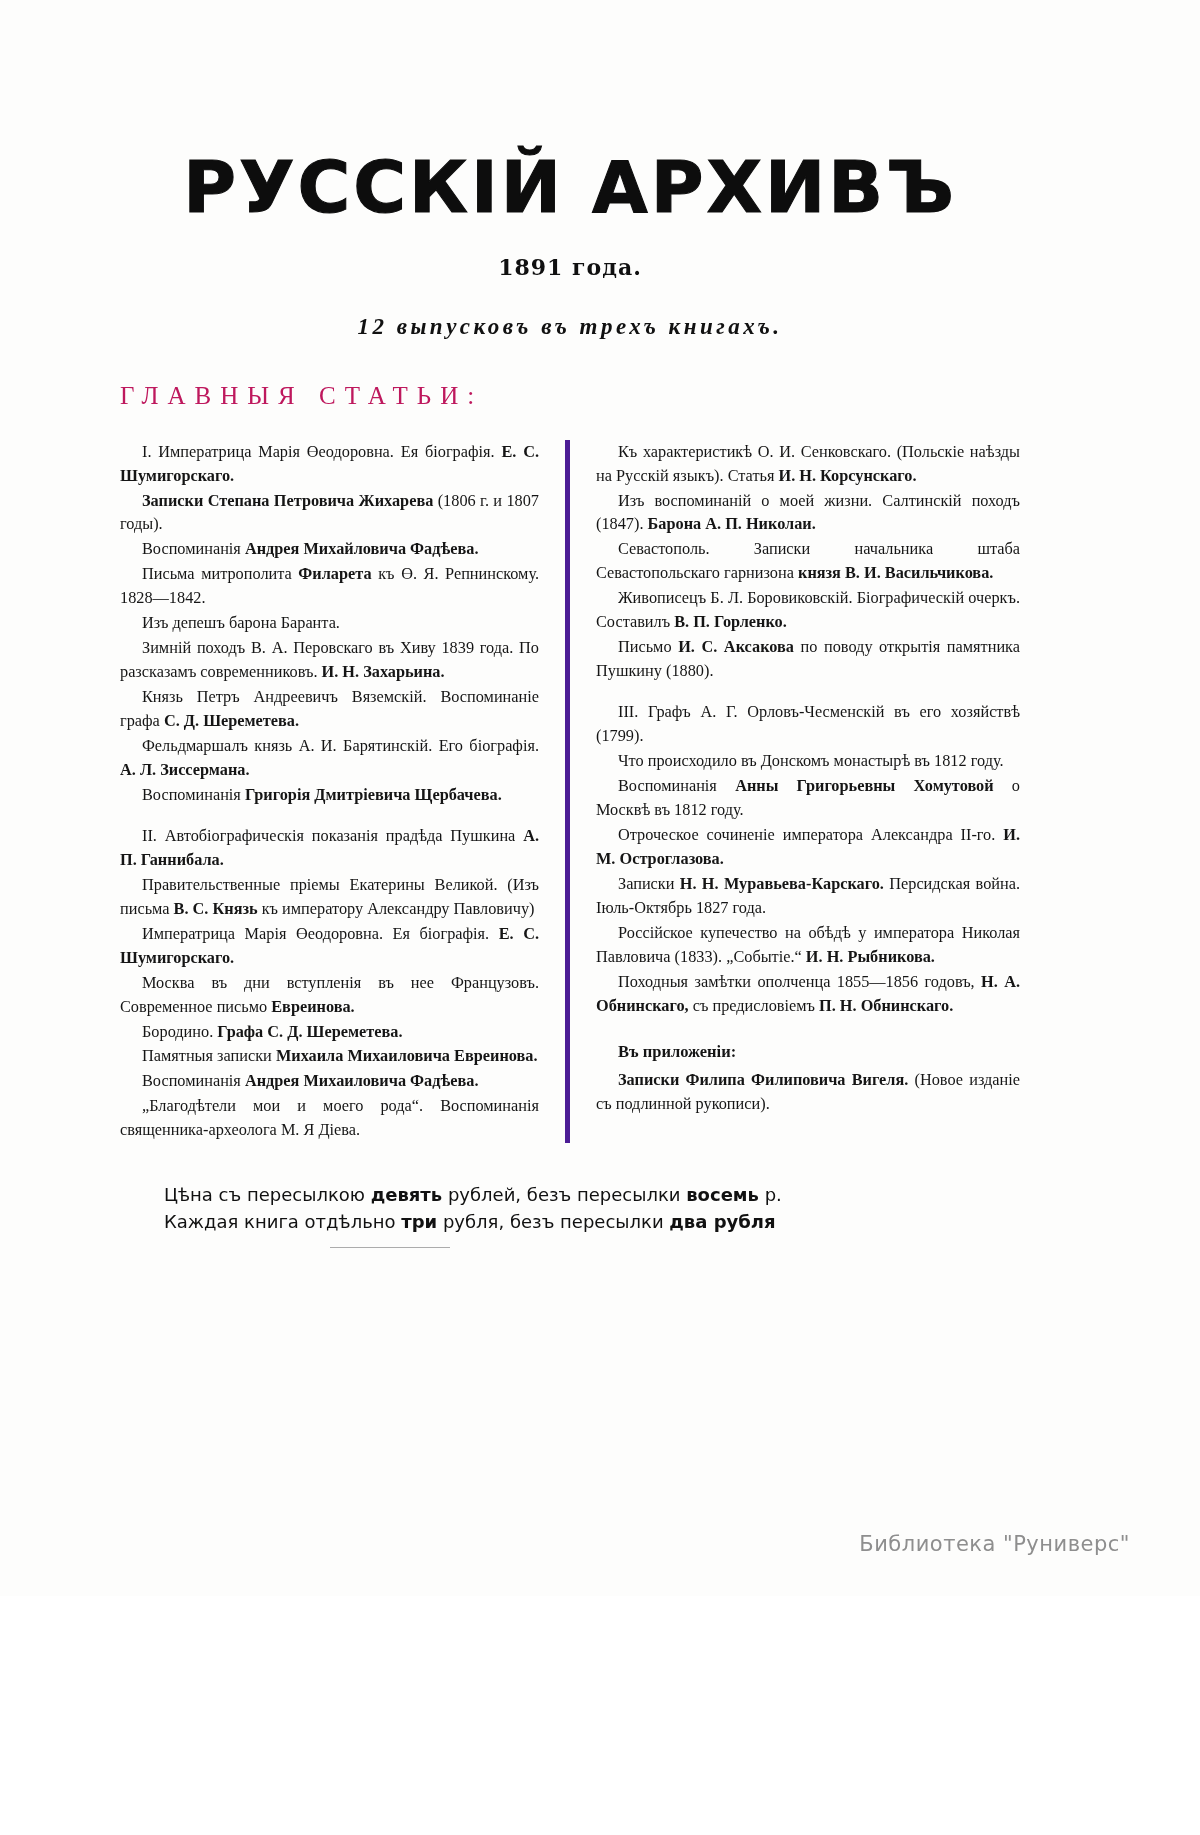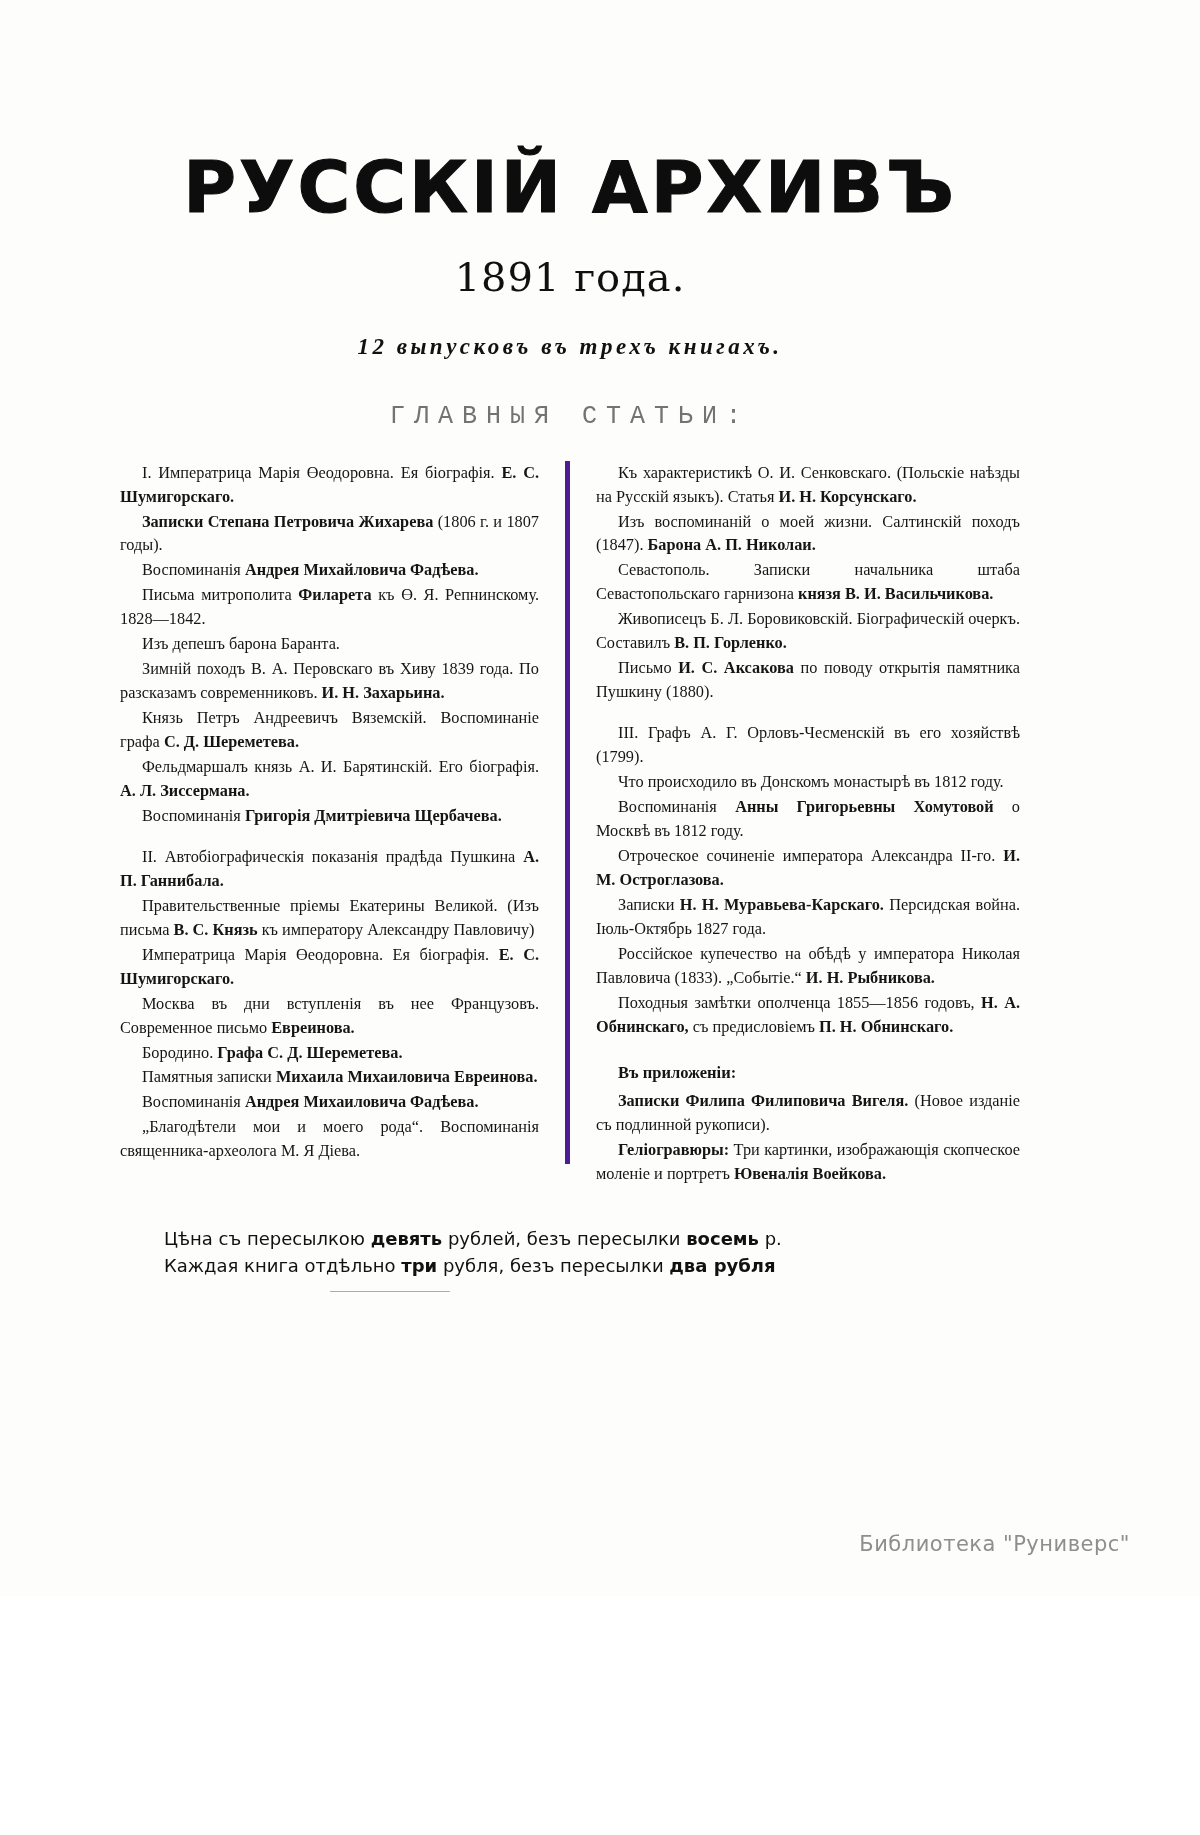--- a/index.html
+++ b/index.html
@@ -30,43 +30,43 @@
     font-size: 72px;
     letter-spacing: 3px;
     line-height: 1.05;
     color: #0d0d0d;
     margin: 0 0 28px 0;
     -webkit-text-stroke: 1.1px #0d0d0d;
   }
   .year {
     text-align: center;
     font-family: "DejaVu Serif", serif;
-    font-weight: normal;
-    font-size: 40px;
+    font-weight: bold;
+    font-size: 22px;
     letter-spacing: 1px;
     margin: 0 0 34px 0;
     color: #101010;
   }
   .subtitle {
     text-align: center;
     font-family: "Liberation Serif", serif;
     font-style: italic;
     font-size: 23px;
     letter-spacing: 3.5px;
     margin: 0 0 42px 0;
     color: #111;
     font-weight: bold;
   }
   .section-head {
-    text-align: center;
-    font-family: Liberation Mono, monospace;
+    text-align: left;
+    font-family: Liberation Serif, serif;
     font-size: 25px;
     letter-spacing: 9px;
     margin: 0 0 30px 0;
-    color: #737373;
+    color: #be185d;
   }
   .columns {
     position: relative;
     display: flex;
     gap: 0;
     align-items: flex-start;
   }
   .col {
     width: 50%;
     box-sizing: border-box;
@@ -171,21 +171,20 @@
           <div class="gap"></div>
           <p class="entry">III. Графъ А. Г. Орловъ-Чесменскій въ его хозяйствѣ (1799).</p>
           <p class="entry">Что происходило въ Донскомъ монастырѣ въ 1812 году.</p>
           <p class="entry">Воспоминанія <b>Анны Григорьевны Хомутовой</b> о Москвѣ въ 1812 году.</p>
           <p class="entry">Отроческое сочиненіе императора Александра II-го. <b>И. М. Остроглазова.</b></p>
           <p class="entry">Записки <b>Н. Н. Муравьева-Карскаго.</b> Персидская война. Іюль-Октябрь 1827 года.</p>
           <p class="entry">Россійское купечество на обѣдѣ у императора Николая Павловича (1833). „Событіе.“ <b>И. Н. Рыбникова.</b></p>
           <p class="entry">Походныя замѣтки ополченца 1855—1856 годовъ, <b>Н. А. Обнинскаго,</b> съ предисловіемъ <b>П. Н. Обнинскаго.</b></p>
           <div class="appendix-head">Въ приложеніи:</div>
           <p class="entry"><b>Записки Филипа Филиповича Вигеля.</b> (Новое изданіе съ подлинной рукописи).</p>
-          <p class="entry"><b>Геліогравюры:</b> Три картинки, изображающія скопческое моленіе и портретъ <b>Ювеналія Воейкова.</b></p>
         </div>
     </div>
 
     <div class="price">
       <div class="l1" id="price1">Цѣна съ пересылкою <b>девять</b> рублей, безъ пересылки <b>восемь</b> р.</div>
       <div class="l2" id="price2">Каждая книга отдѣльно <b>три</b> рубля, безъ пересылки <b>два рубля</b></div>
       <div class="rule"></div>
     </div>
 
   </div>

